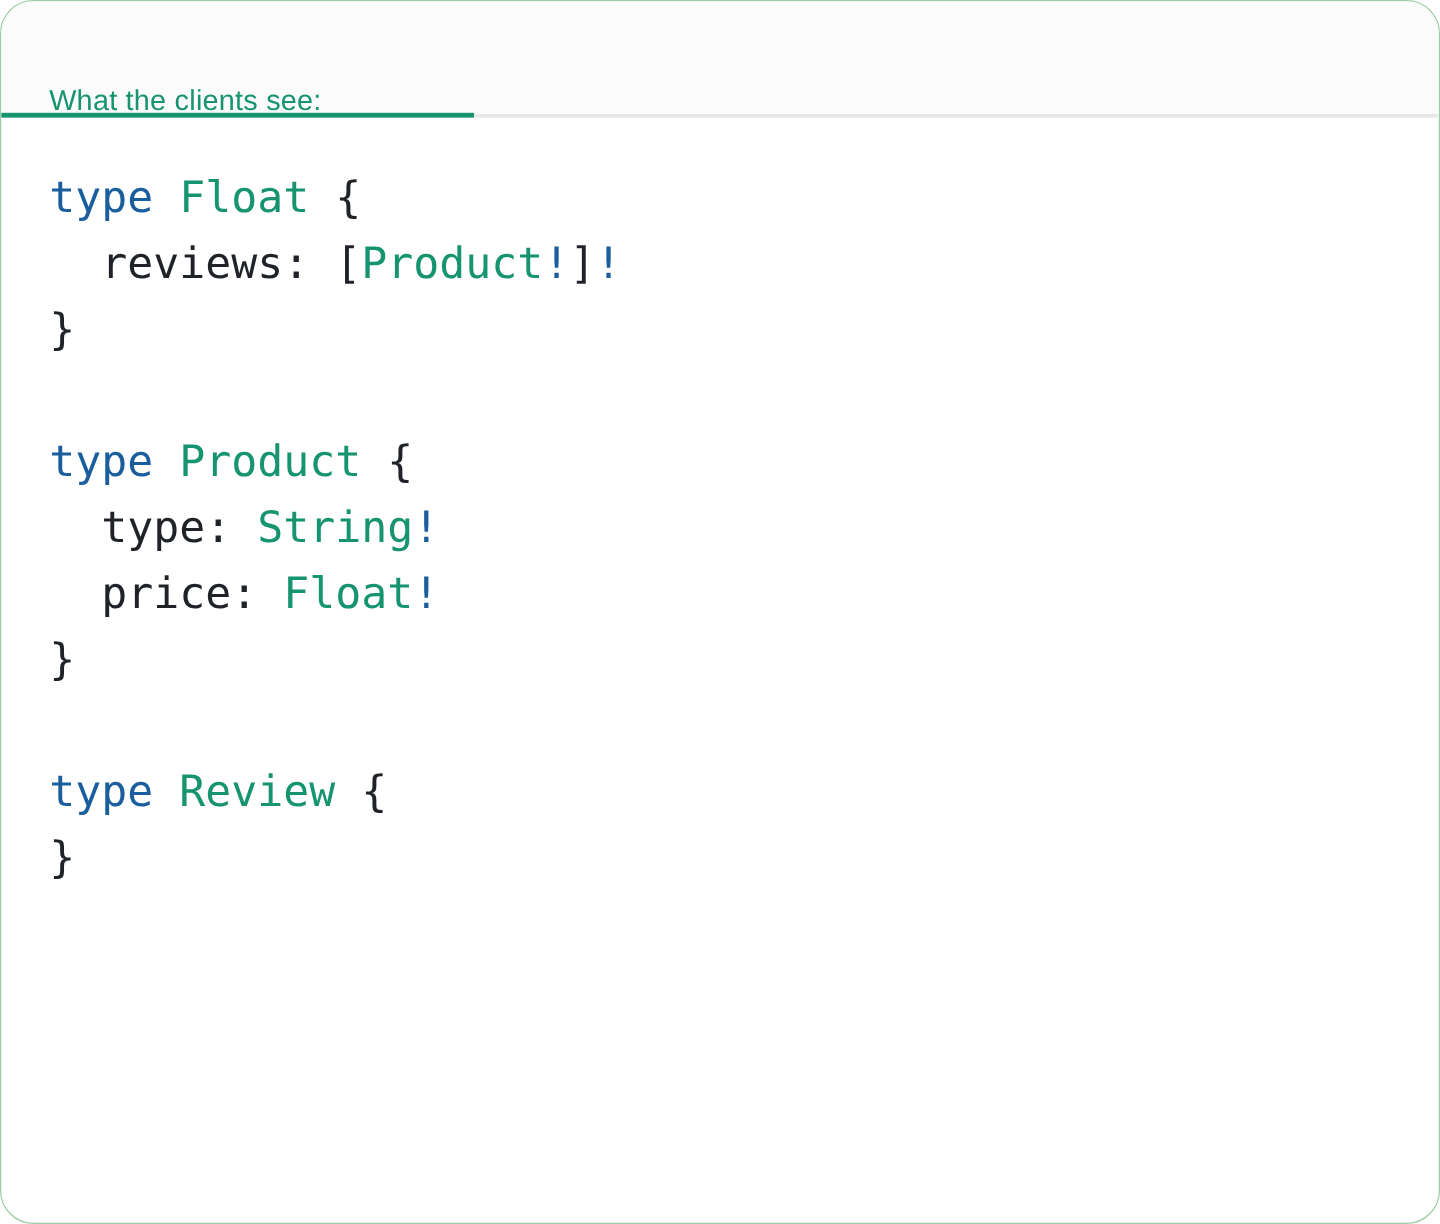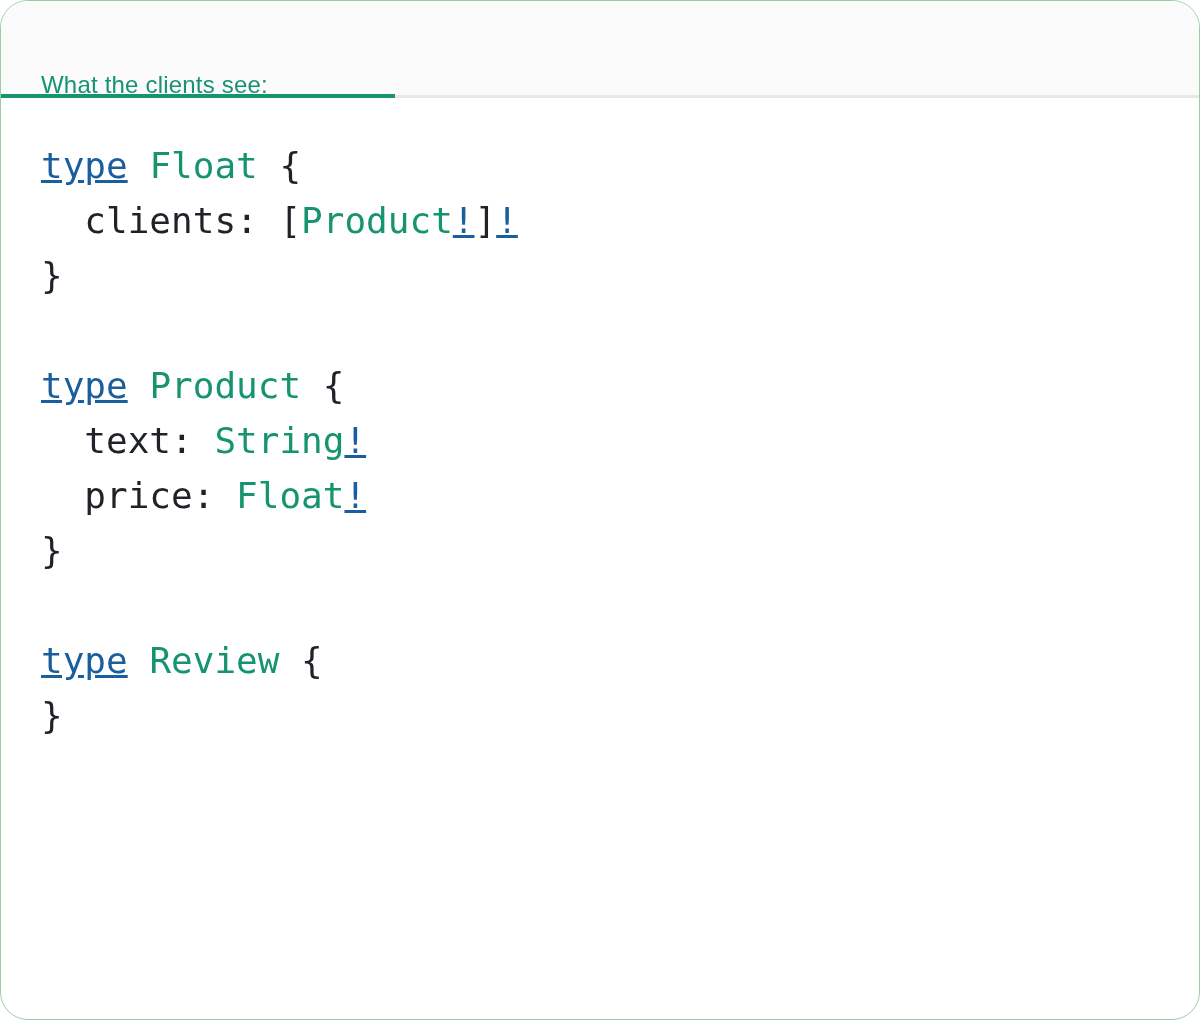--- a/index.html
+++ b/index.html
@@ -73,40 +73,40 @@
     font-family: "DejaVu Sans Mono", "Liberation Mono", monospace;
     font-size: 36px;
     line-height: 55px;
     color: var(--code-plain);
   }
   .code-line {
     height: 55px;
     white-space: pre;
   }
   .tok-p { color: var(--code-plain); }
-  .tok-k { color: var(--code-keyword); text-decoration: underline; }
+  .tok-k { color: var(--code-keyword); }
   .tok-t { color: var(--code-type); }
 </style>
 </head>
 <body>
 
 <div class="card">
   <div class="header">
     <div class="tab">
       <span class="tab-label">What the clients see:</span>
     </div>
     <div class="header-rule"></div>
     <div class="tab-underline"></div>
   </div>
   <div class="code" id="code">
       <div class="code-line"><span class="tok-k">type</span><span class="tok-p"> </span><span class="tok-t">Float</span><span class="tok-p"> {</span></div>
-      <div class="code-line"><span class="tok-p">  clients: [</span><span class="tok-t">Product</span><span class="tok-k">!</span><span class="tok-p">]</span><span class="tok-k">!</span></div>
+      <div class="code-line"><span class="tok-p">  reviews: [</span><span class="tok-t">Product</span><span class="tok-k">!</span><span class="tok-p">]</span><span class="tok-k">!</span></div>
       <div class="code-line"><span class="tok-p">}</span></div>
       <div class="code-line">&nbsp;</div>
       <div class="code-line"><span class="tok-k">type</span><span class="tok-p"> </span><span class="tok-t">Product</span><span class="tok-p"> {</span></div>
-      <div class="code-line"><span class="tok-p">  text: </span><span class="tok-t">String</span><span class="tok-k">!</span></div>
+      <div class="code-line"><span class="tok-p">  type: </span><span class="tok-t">String</span><span class="tok-k">!</span></div>
       <div class="code-line"><span class="tok-p">  price: </span><span class="tok-t">Float</span><span class="tok-k">!</span></div>
       <div class="code-line"><span class="tok-p">}</span></div>
       <div class="code-line">&nbsp;</div>
       <div class="code-line"><span class="tok-k">type</span><span class="tok-p"> </span><span class="tok-t">Review</span><span class="tok-p"> {</span></div>
       <div class="code-line"><span class="tok-p">}</span></div>
     </div>
 </div>
 
 </body></html>

